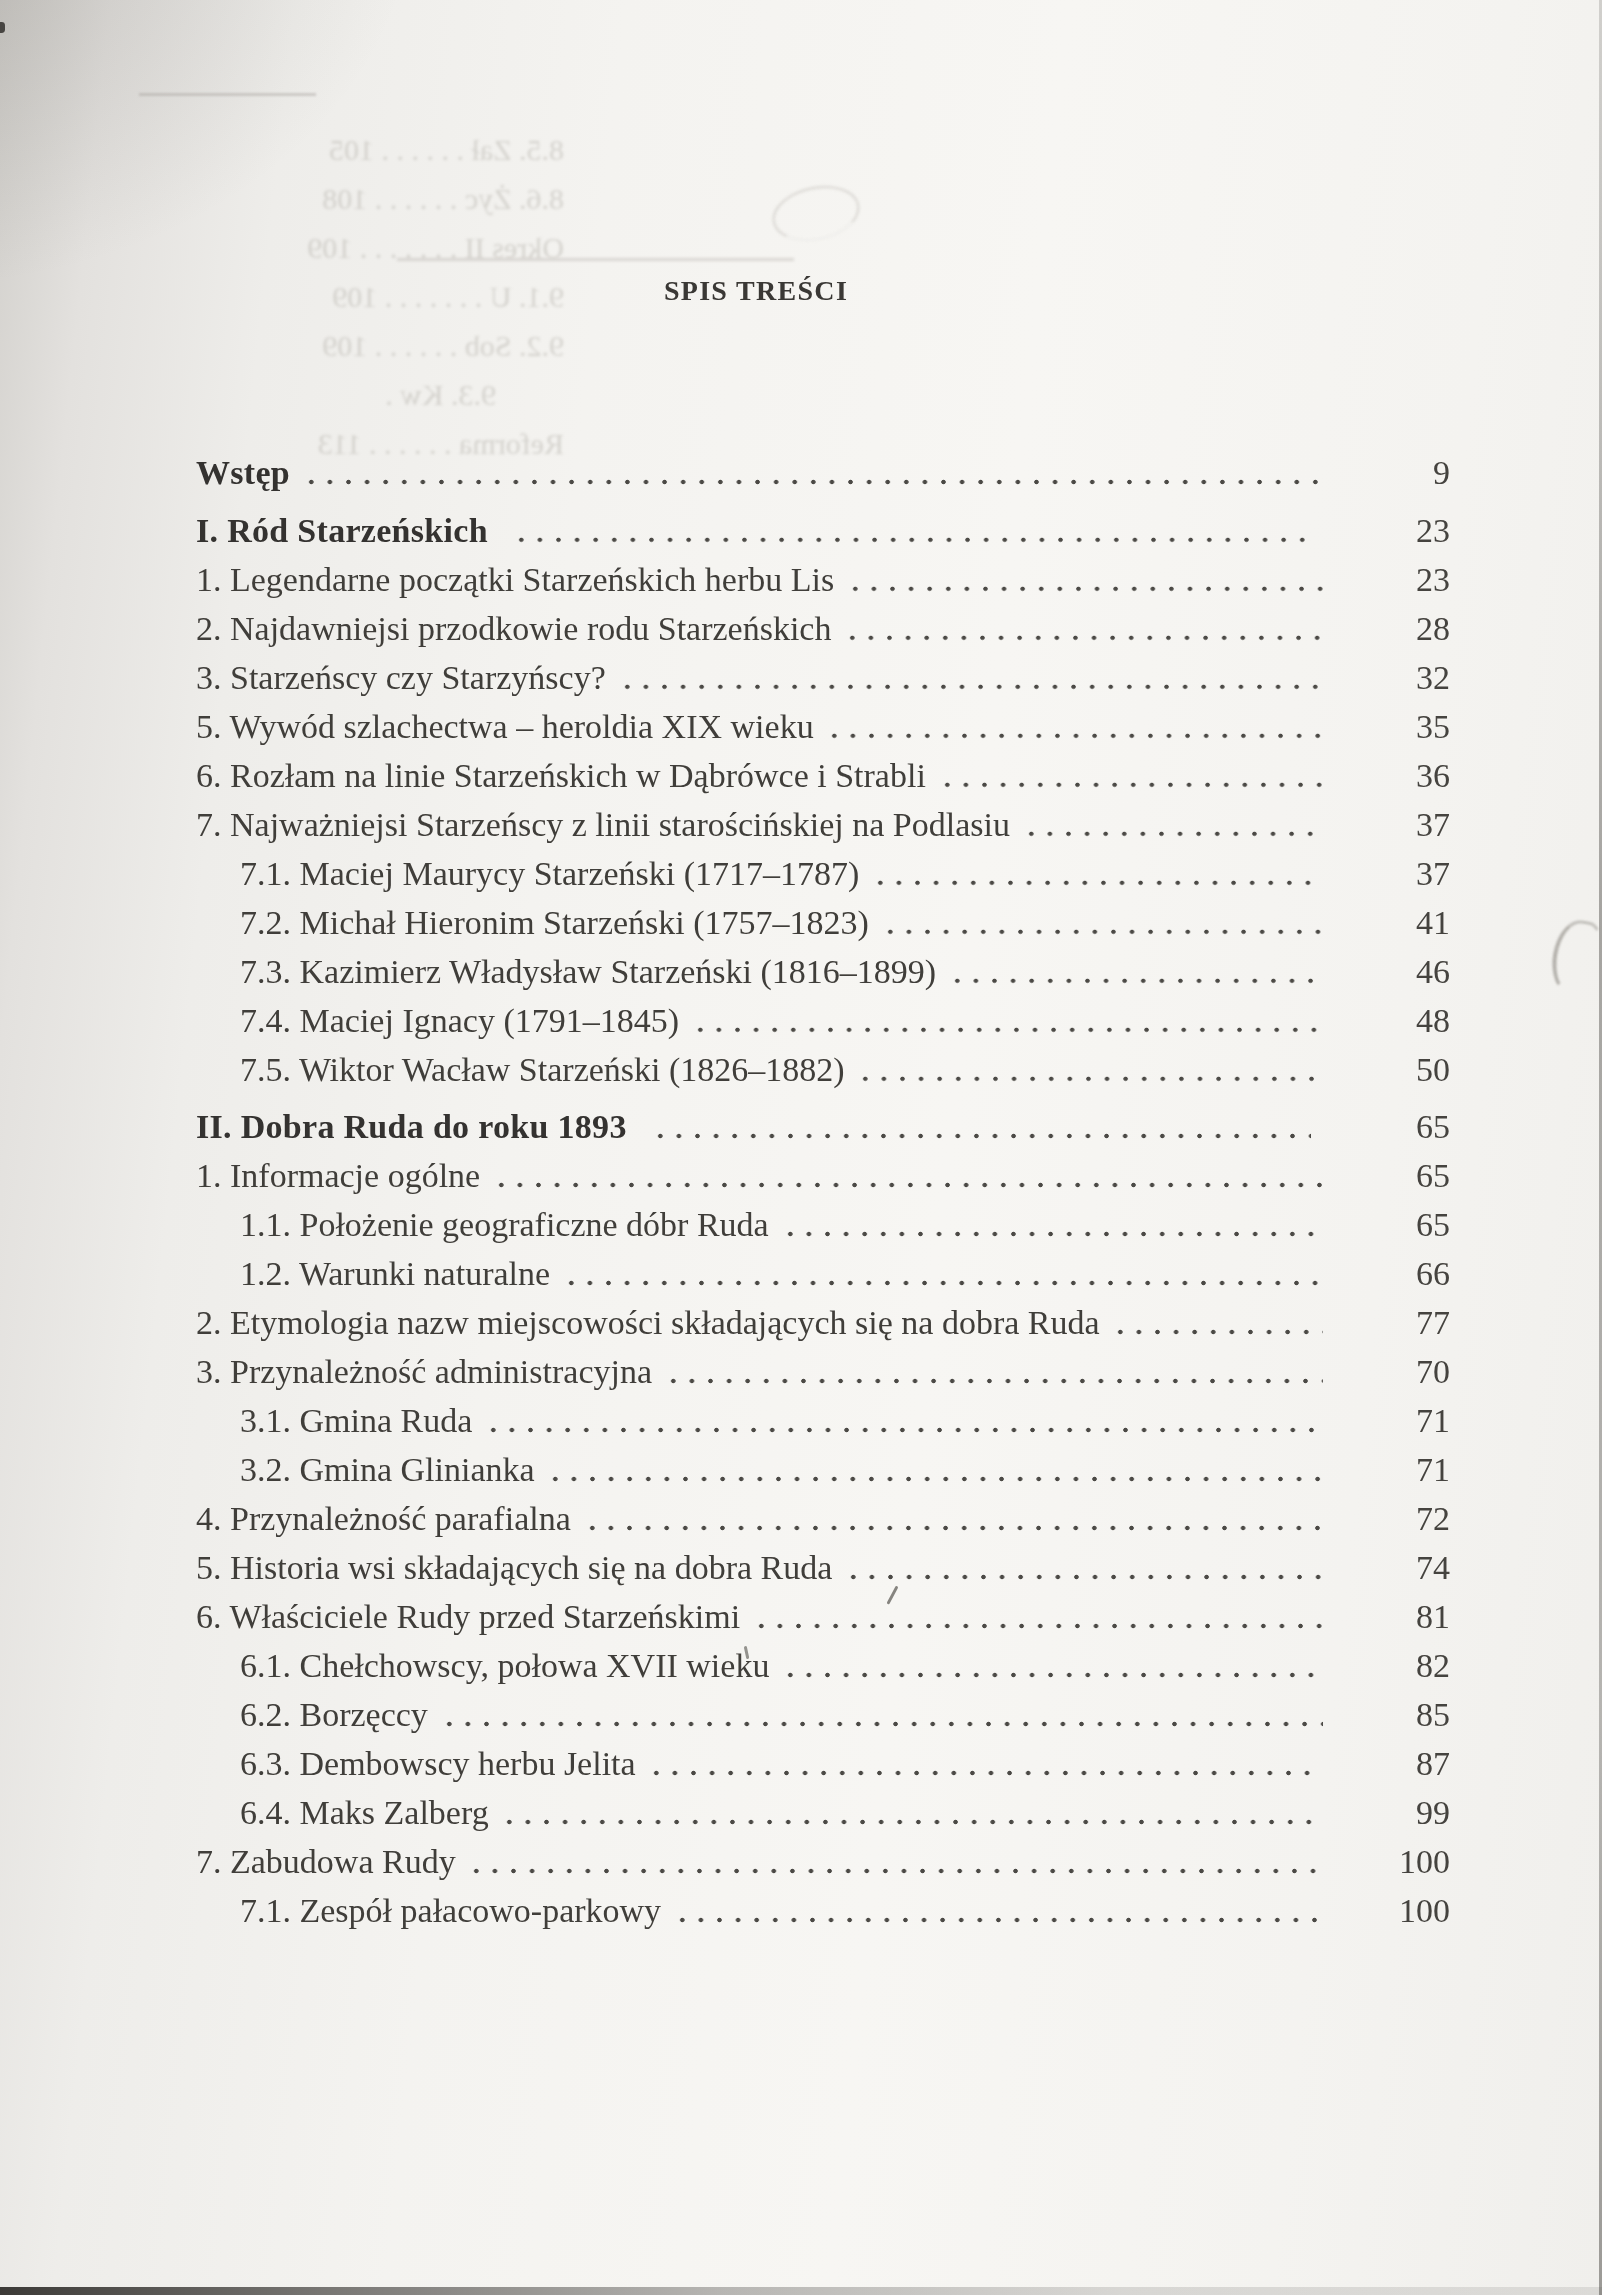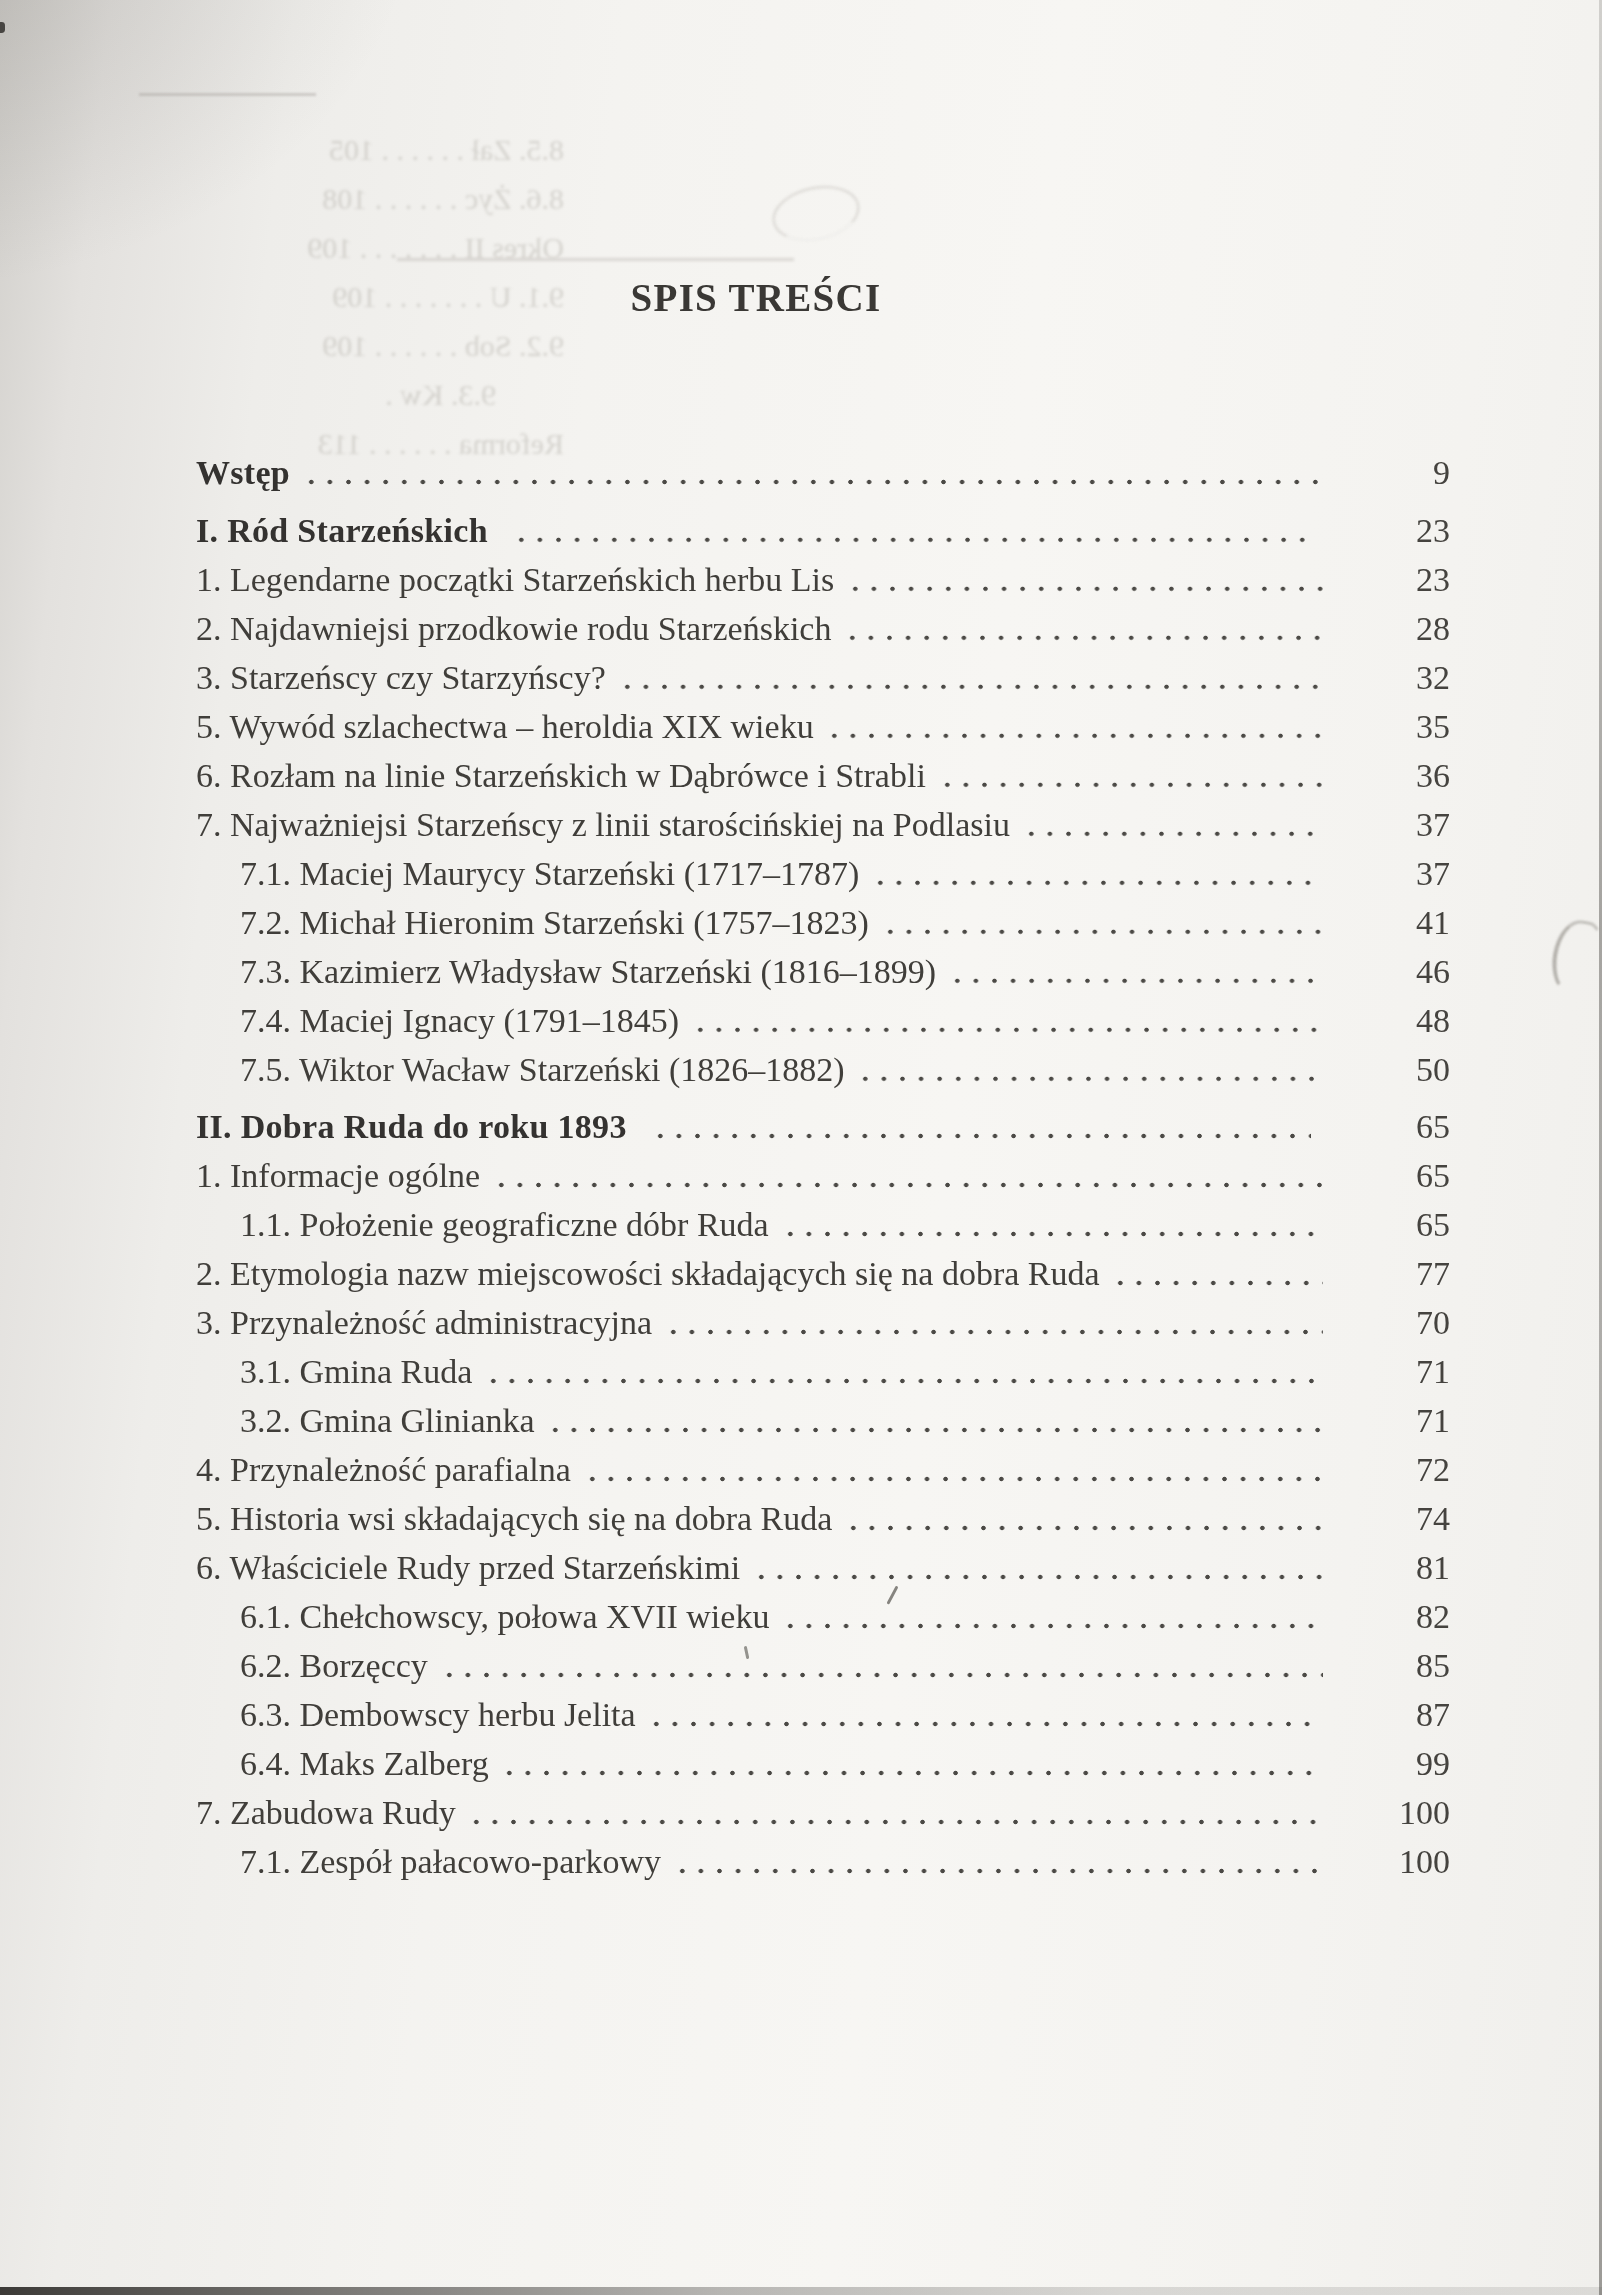--- a/index.html
+++ b/index.html
@@ -5,21 +5,21 @@
   html,body{margin:0;padding:0;}
   body{
     width:1602px;height:2295px;position:relative;overflow:hidden;
     font-family:"Liberation Serif","DejaVu Serif",serif;
     background:
       radial-gradient(929px 692px at -6% -4%, rgba(96,93,88,0.24), rgba(96,93,88,0) 55%),
       linear-gradient(96deg,#d2d0cc 0%,#e3e1de 6%,#eeedea 16%,#f4f3f0 34%,#f7f6f3 58%,#f4f3f0 82%,#f0efec 100%);
   }
   .title{
     position:absolute;left:110px;top:275px;width:1292px;
-    text-align:center;font-size:39px;font-weight:bold;
+    text-align:center;font-size:28px;font-weight:bold;
     letter-spacing:1.3px;color:#3a3835;z-index:2;margin:0;
   }
   .toc{position:absolute;left:148px;top:456px;width:1254px;z-index:2;margin-left:48px;}
   .row{display:flex;align-items:baseline;font-size:34px;line-height:34px;margin-bottom:15px;color:#403e3a;}
   .row.gap{margin-top:23.6px;gap:12px;}
   .row.sub{padding-left:44px;}
   .row.bold .label{font-weight:bold;color:#343230;letter-spacing:0.3px;}
   .label{white-space:nowrap;flex:0 1 auto;}
   .leader{
     flex:1 1 auto;min-width:10px;align-self:flex-end;height:7.6px;
@@ -158,20 +158,25 @@
     <div class="row">
     <span class="label">1. Informacje ogólne</span>
     <span class="leader"></span>
     <span class="pagenum">65</span>
   </div>
     <div class="row sub">
     <span class="label">1.1. Położenie geograficzne dóbr Ruda</span>
     <span class="leader"></span>
     <span class="pagenum">65</span>
   </div>
+    <div class="row sub">
+    <span class="label">1.2. Warunki naturalne</span>
+    <span class="leader"></span>
+    <span class="pagenum">66</span>
+  </div>
     <div class="row">
     <span class="label">2. Etymologia nazw miejscowości składających się na dobra Ruda</span>
     <span class="leader"></span>
     <span class="pagenum">77</span>
   </div>
     <div class="row">
     <span class="label">3. Przynależność administracyjna</span>
     <span class="leader"></span>
     <span class="pagenum">70</span>
   </div>

